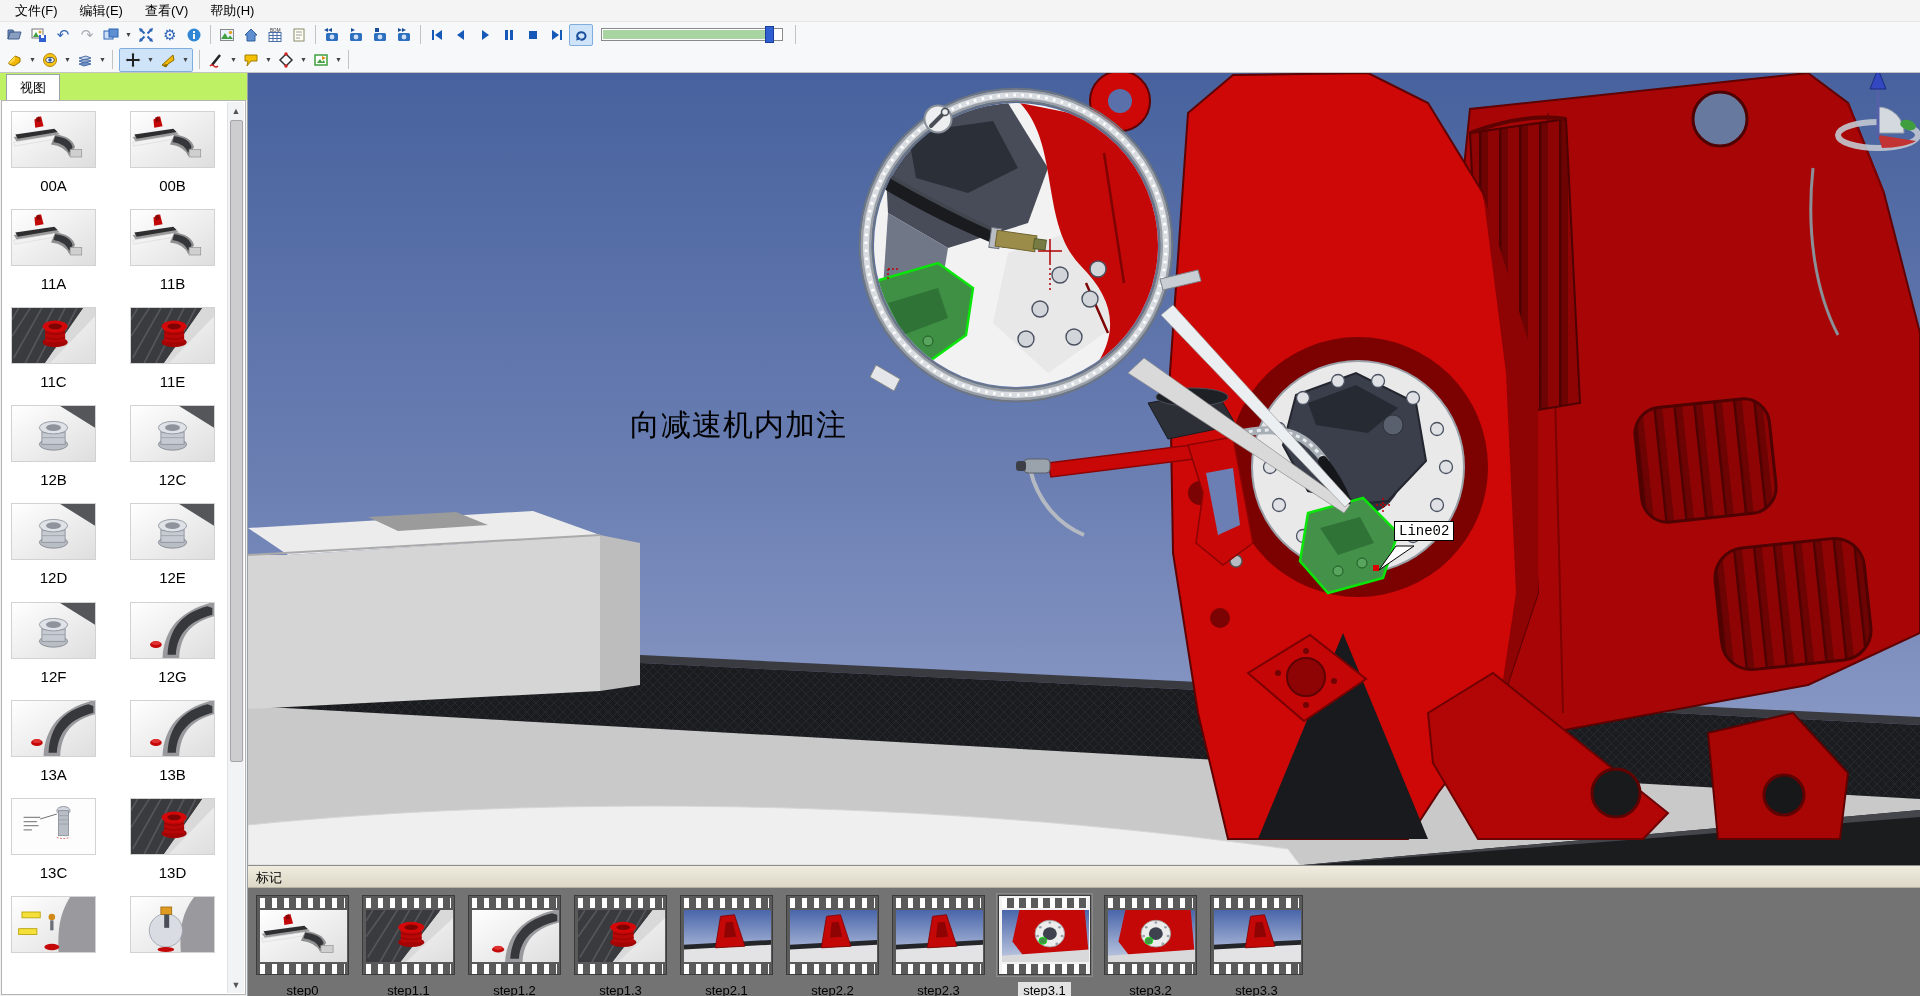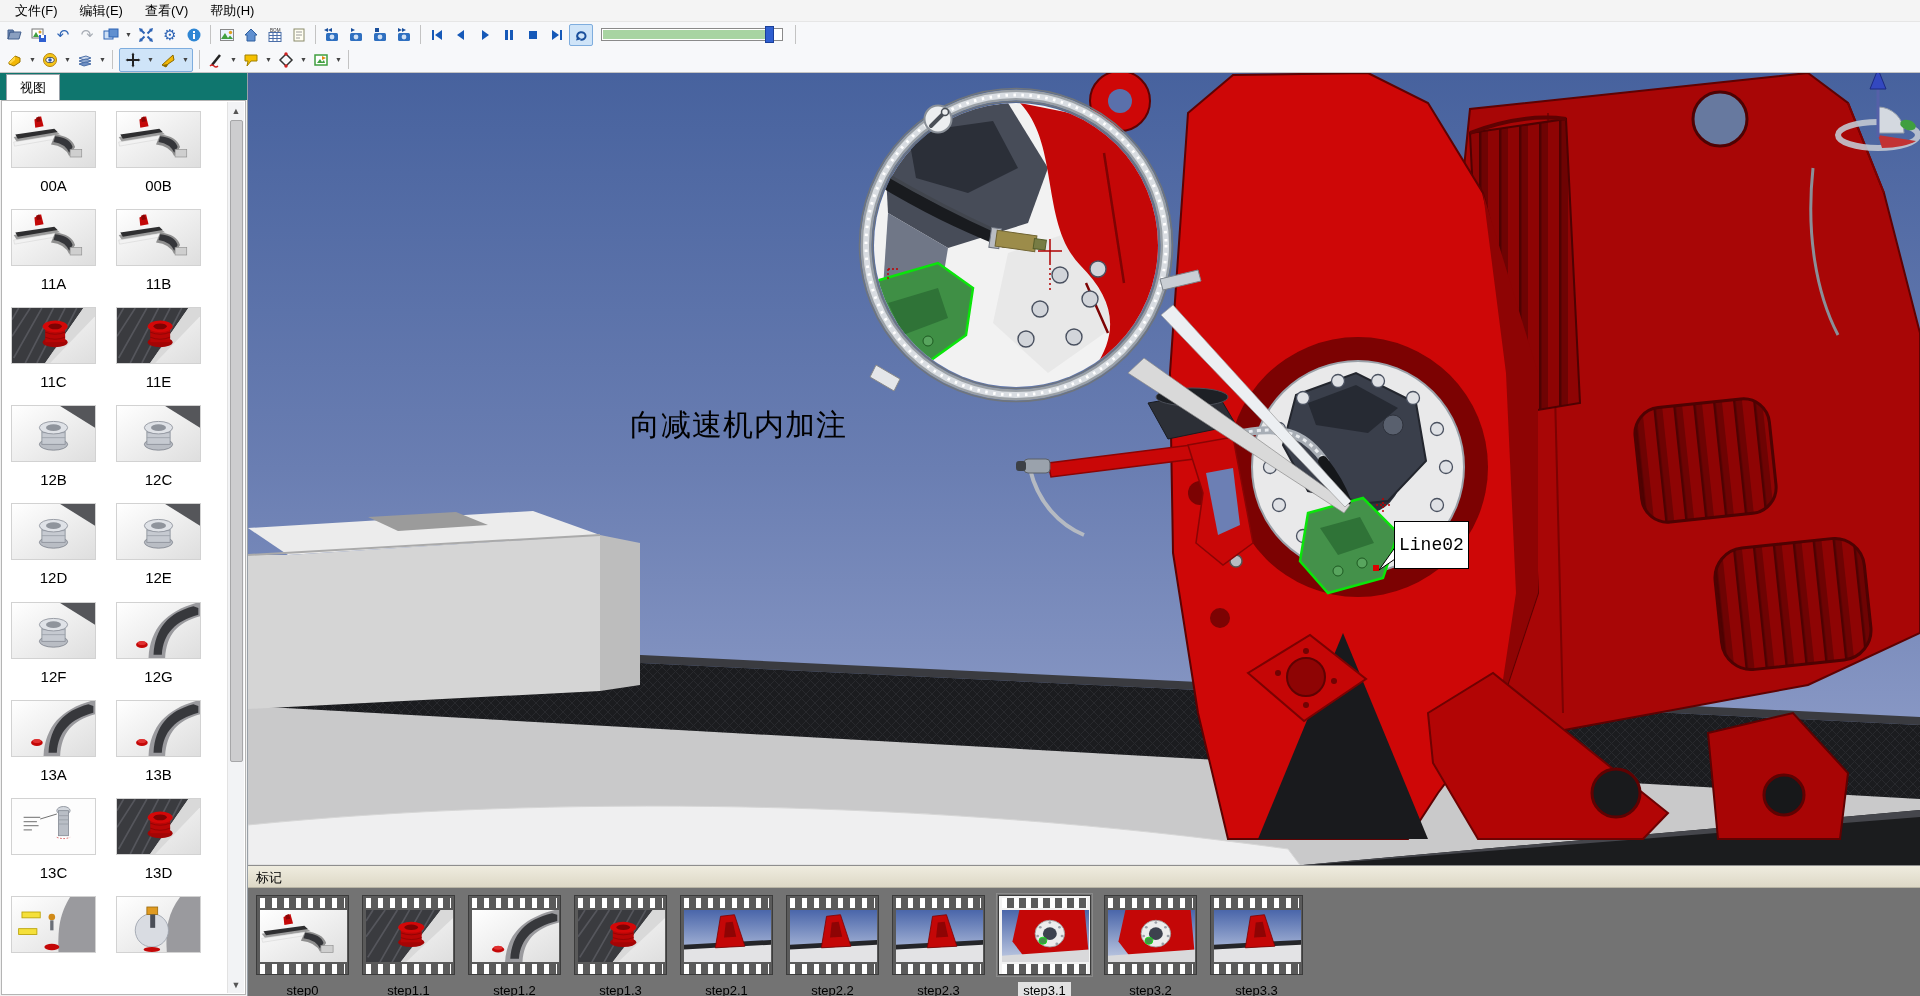--- a/index.html
+++ b/index.html
@@ -24,38 +24,38 @@
   .active-tool{background:#cfe4f8;border:1px solid #7eadde;border-radius:2px;}
   .progress{width:182px;height:13px;border:1px solid #8a8a8a;background:#fff;position:relative;margin:0 8px;flex:none;}
   .progress .fill{position:absolute;top:1px;bottom:1px;left:1px;width:93%;background:#a8d4a2;}
   .progress .thumbp{position:absolute;left:calc(93% - 4px);top:-3px;width:9px;height:17px;background:#2f5fd0;border:1px solid #1a3f9a;}
 
   
   .main{flex:1;display:flex;min-height:0;}
 
   
   .sidebar{width:248px;flex:none;background:#f0f0f0;border-right:1px solid #98a0a8;display:flex;flex-direction:column;}
-  .tabstrip{height:27px;display:flex;align-items:flex-end;padding-left:6px;background:#0f766e;}
+  .tabstrip{height:27px;display:flex;align-items:flex-end;padding-left:6px;background:#bef264;}
   .tab{background:#fff;border:1px solid #98a0a8;border-bottom:none;padding:4px 13px 3px;font-size:13px;}
   .sidebody{flex:1;position:relative;background:#fff;border:1px solid #b4b4b4;margin:0 1px 1px;overflow:hidden;}
-  .thumbgrid{position:absolute;left:9px;top:10px;right:27px;bottom:0;display:grid;grid-template-columns:85px 85px;column-gap:20px;}
+  .thumbgrid{position:absolute;left:9px;top:10px;right:27px;bottom:0;display:grid;grid-template-columns:85px 85px;column-gap:34px;}
   .sthumb{height:95px;display:flex;flex-direction:column;align-items:center;}
   .sthumb .ti{width:85px;height:57px;border:1px solid #d2d2d2;flex:none;}
   .slab{font-size:15px;margin-top:9px;}
   .vscroll{position:absolute;top:1px;right:1px;bottom:1px;width:17px;background:#f2f3f5;border-left:1px solid #e2e2e2;}
   .varrow{height:17px;display:flex;align-items:center;justify-content:center;font-size:9px;color:#555;background:#f2f3f5;}
   .varrow.down{position:absolute;bottom:0;left:0;right:0;}
   .vthumb{position:absolute;top:18px;left:2px;width:13px;height:72%;background:#cdcdcf;border:1px solid #a6a6a8;border-radius:2px;}
 
   
   .rightcol{flex:1;display:flex;flex-direction:column;min-width:0;}
   .viewport{position:relative;height:792px;flex:none;overflow:hidden;}
   .viewport svg.scene{position:absolute;left:0;top:0;}
   .anno{position:absolute;left:382px;top:330px;font-size:30px;line-height:44px;color:#000;letter-spacing:1px;}
-  .linelabel{position:absolute;left:1146px;top:448px;background:#fff;border:1px solid #000;font-family:"Liberation Mono","DejaVu Sans Mono",monospace;font-size:18px;padding:13px 4px;}
+  .linelabel{position:absolute;left:1146px;top:448px;background:#fff;border:1px solid #000;font-family:"Liberation Mono","DejaVu Sans Mono",monospace;font-size:14px;padding:1px 4px;}
 
   
   .bottompanel{height:131px;flex:none;display:flex;flex-direction:column;border-top:1px solid #8e8e8e;}
   .marks-header{height:22px;background:linear-gradient(#efecdf,#ddd8c6);border-bottom:1px solid #b8b4a4;font-size:13px;padding:3px 8px;flex:none;}
   .filmstrip{flex:1;background:#737373;display:flex;align-items:flex-start;padding:7px 0 0 7px;gap:11px;overflow:hidden;}
   .fthumb{width:95px;flex:none;display:flex;flex-direction:column;align-items:center;}
   .film{width:93px;height:80px;background:#5a5a5a;border:1px solid #3c3c3c;}
   .film .band{height:10px;margin:2px 3px;background:repeating-linear-gradient(90deg,#fff 0 5px,#5a5a5a 5px 12px);}
   .film .shot{height:52px;margin:0 3px;}
   .film .shot svg{width:87px;height:52px;display:block;}

